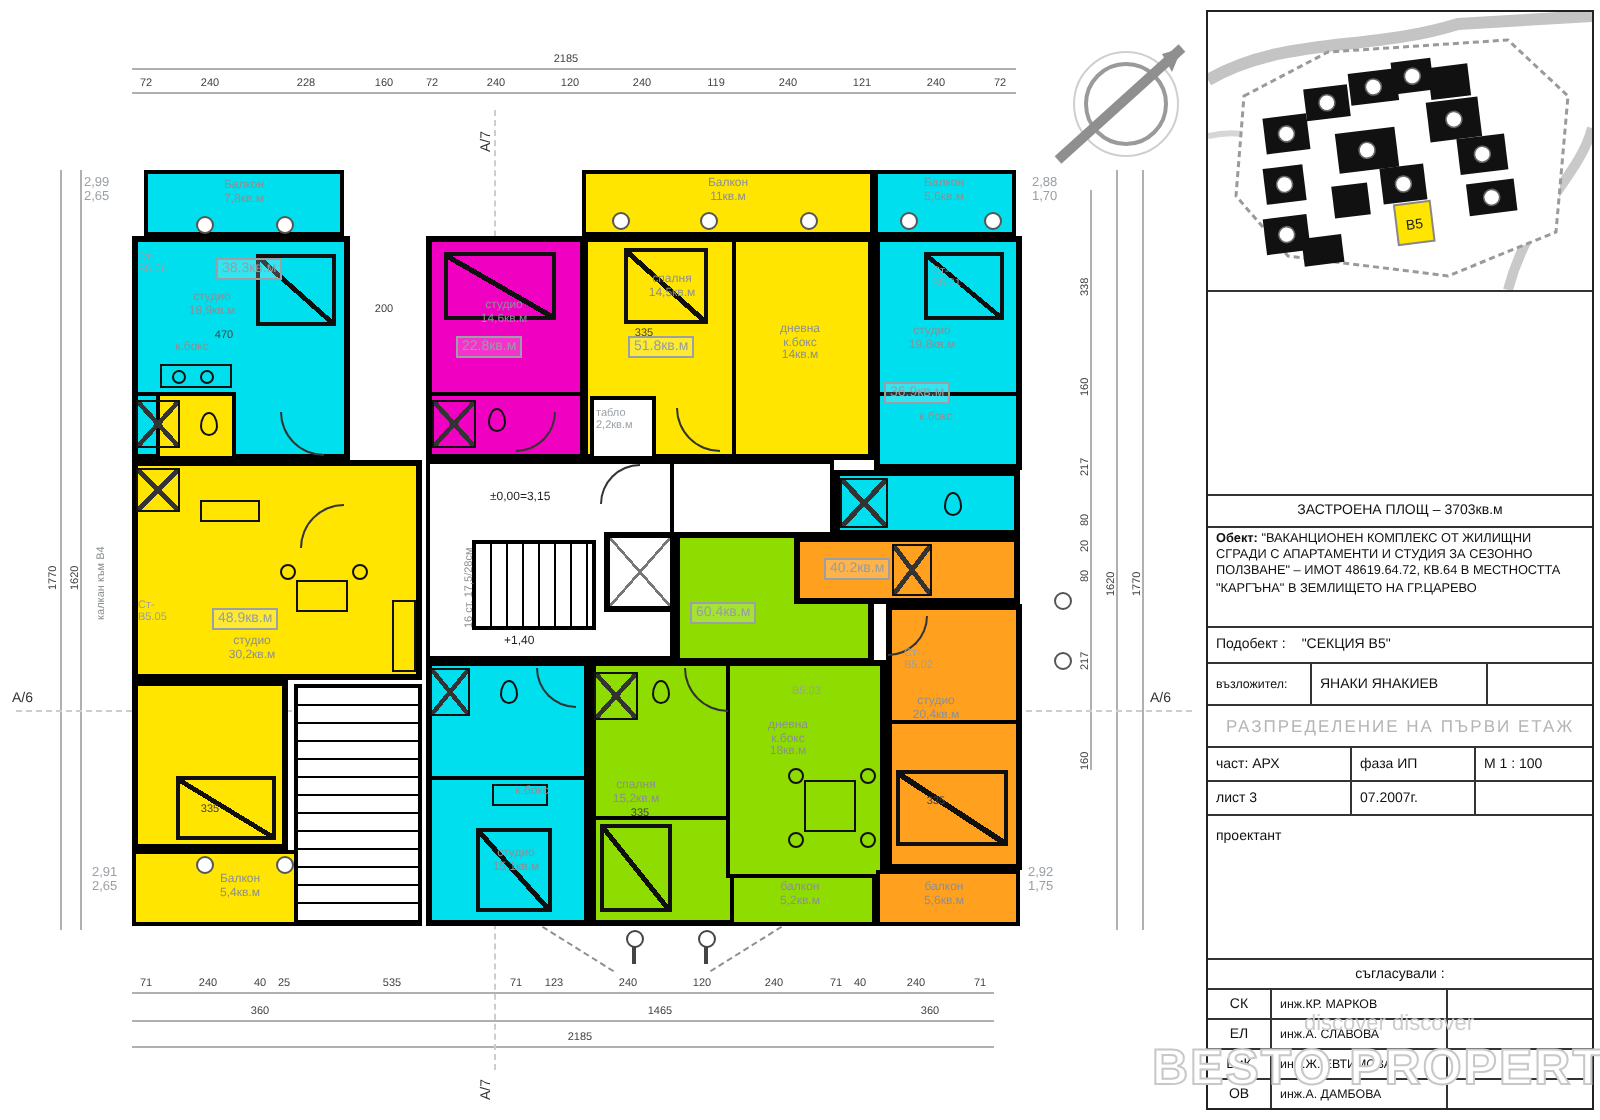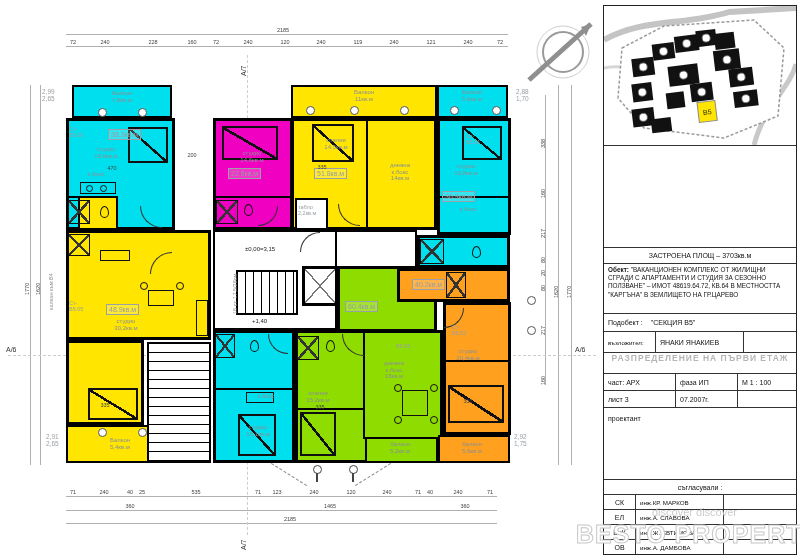--- a/index.html
+++ b/index.html
@@ -384,21 +384,21 @@
     <div class="tb-row" style="top:326px;height:21px;">
       <div class="tb-cell" style="left:0;width:52px;">
           <span class="tb-txt" style="font-size:6.2px;">възложител:</span>
         </div>
       <div class="tb-cell" style="left:52px;width:88px;">
           <span class="tb-txt">ЯНАКИ ЯНАКИЕВ</span>
         </div>
       <div class="tb-cell" style="left:140px;width:54px;border-right:none;"></div>
     </div>
 
-    <div class="tb-row" style="top:347px;height:21px;display:flex;font-weight:bold;">
+    <div class="tb-row" style="top:347px;height:21px;display:flex;align-items:center;">
       <span class="tb-title">РАЗПРЕДЕЛЕНИЕ НА ПЪРВИ ЕТАЖ</span>
     </div>
 
     <div class="tb-row" style="top:368px;height:17px;">
       <div class="tb-cell" style="left:0;width:72px;">
           <span class="tb-txt">част: АРХ</span>
         </div>
       <div class="tb-cell" style="left:72px;width:62px;">
           <span class="tb-txt">фаза ИП</span>
         </div>

